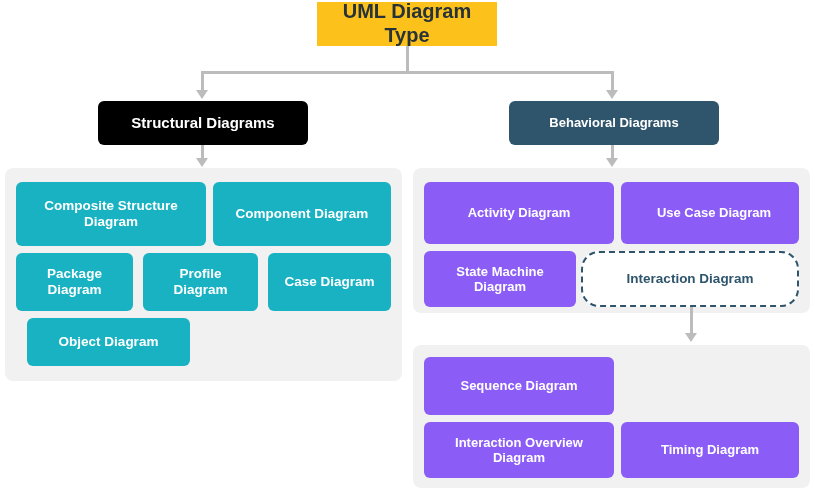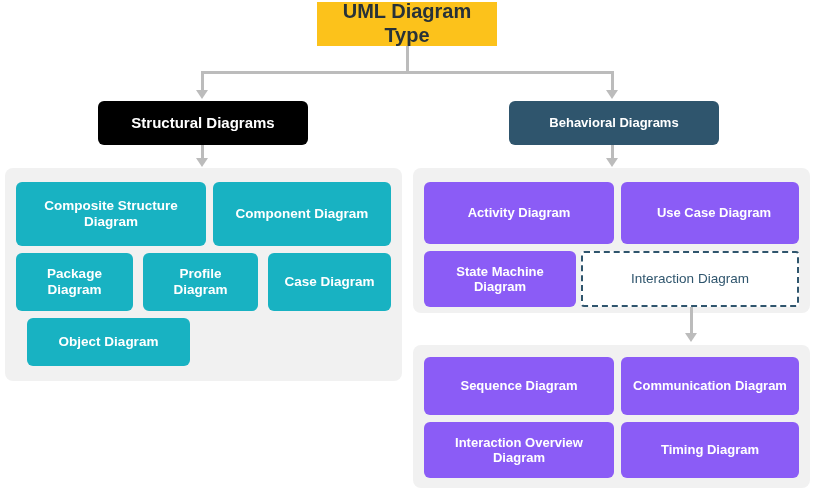--- a/index.html
+++ b/index.html
@@ -56,23 +56,23 @@
     font-size: 13.5px;
   }
   .node-navy {
     background: #8b5cf6;
     font-size: 13px;
   }
   .node-dashed {
     background: #ffffff;
     color: #2f556d;
     font-size: 13.5px;
-    font-weight: normal;
+    font-weight: bold;
     border: 2px dashed #2f556d;
-    border-radius: 3px;
+    border-radius: 18px;
   }
 
   
   .panel {
     position: absolute;
     box-sizing: border-box;
     background: #f1f1f1;
     border-radius: 8px;
   }
 
@@ -146,20 +146,19 @@
     <div class="node node-dashed" style="left:168px; top:83px; width:218px; height:56px;">Interaction Diagram</div>
   </div>
 
   <div class="conn conn-v" style="left:690px; top:307px; width:3px; height:29px;"></div>
   <div class="arrowhead" style="left:685px; top:333px;"></div>
 
   <div class="panel" style="left:413px; top:345px; width:397px; height:143px;">
 
     <div class="node node-navy" style="left:11px; top:12px; width:190px; height:58px;">Sequence Diagram</div>
 
-    <div class="node node-navy" style="left:208px; top:12px; width:178px; height:58px;">Communication Diagram</div>
 
     <div class="node node-navy" style="left:11px; top:77px; width:190px; height:56px;">Interaction Overview Diagram</div>
 
     <div class="node node-navy" style="left:208px; top:77px; width:178px; height:56px;">Timing Diagram</div>
   </div>
 
 </div>
 
 </body></html>

